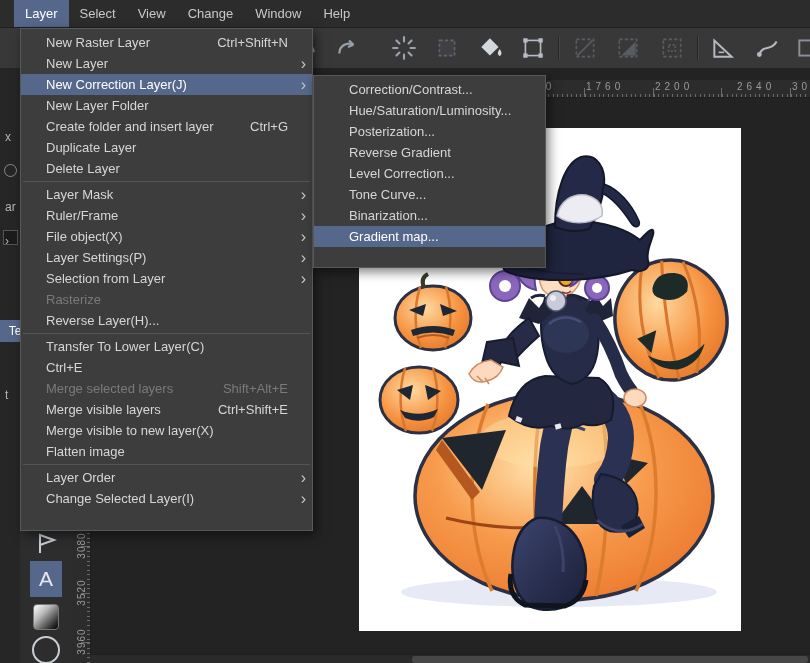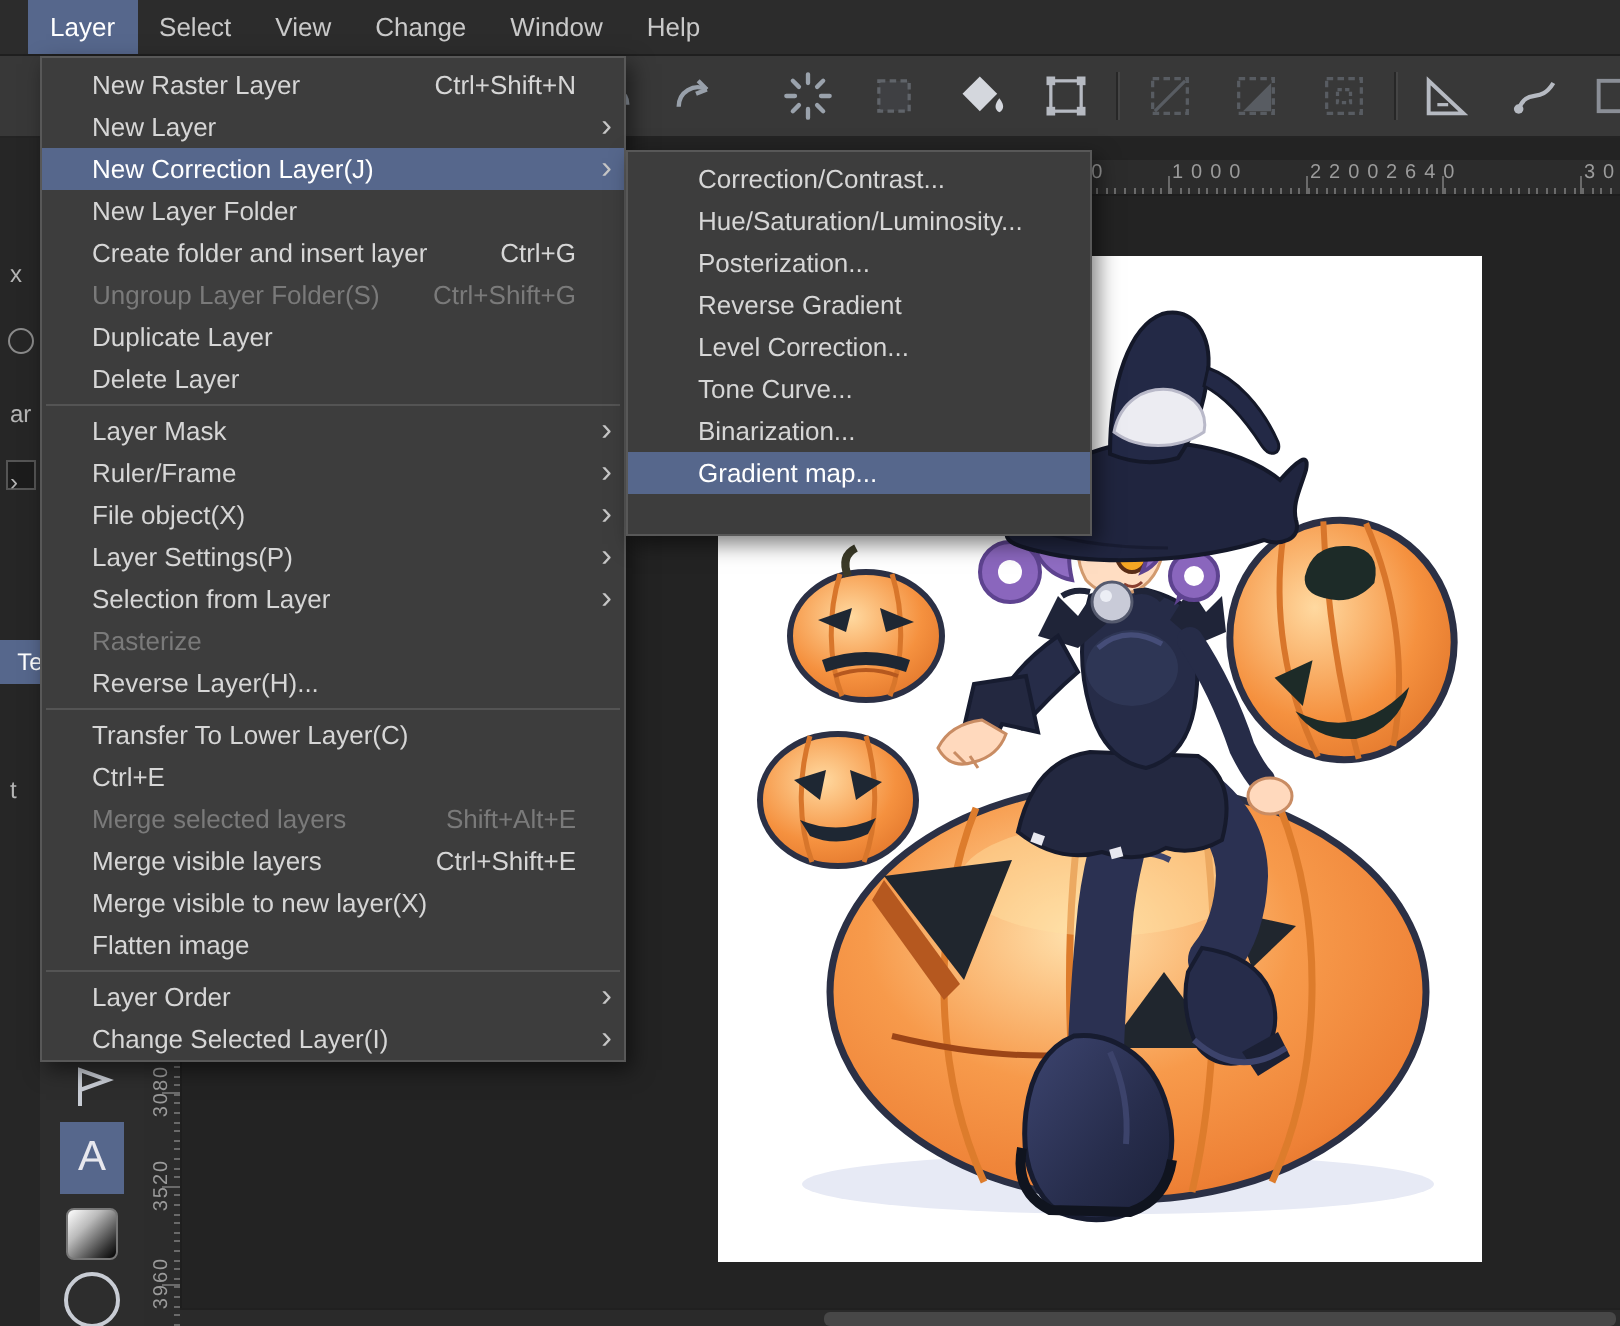--- a/index.html
+++ b/index.html
@@ -311,25 +311,25 @@
         <span class="vtick" style="top: 542.8px; width: 3px;"></span>
         <span class="vtick" style="top: 547.4px; width: 3px;"></span>
         <span class="vtick" style="top: 552px; width: 3px;"></span>
         <span class="vtick" style="top: 556.6px; width: 3px;"></span>
         <span class="vtick" style="top: 561.2px; width: 3px;"></span>
         <span class="vtick" style="top: 565.8px; width: 3px;"></span>
       </div>
     <div class="h-ruler" id="h-ruler">
         <span class="hr-num" style="left: 427px;">1320</span>
         <span class="htick" style="left: 425px; height: 9px;"></span>
-        <span class="hr-num" style="left: 496px;">1000</span>
+        <span class="hr-num" style="left: 496px;">1760</span>
         <span class="htick" style="left: 494px; height: 9px;"></span>
         <span class="hr-num" style="left: 565px;">2200</span>
         <span class="htick" style="left: 563px; height: 9px;"></span>
-        <span class="hr-num" style="left: 603px;">2640</span>
+        <span class="hr-num" style="left: 647px;">2640</span>
         <span class="htick" style="left: 631px; height: 9px;"></span>
         <span class="hr-num" style="left: 702px;">3080</span>
         <span class="htick" style="left: 700px; height: 9px;"></span>
         <span class="htick" style="left: 0px; height: 3px;"></span>
         <span class="htick" style="left: 4.583px; height: 3px;"></span>
         <span class="htick" style="left: 9.166px; height: 3px;"></span>
         <span class="htick" style="left: 13.749px; height: 3px;"></span>
         <span class="htick" style="left: 18.332px; height: 3px;"></span>
         <span class="htick" style="left: 22.915px; height: 3px;"></span>
         <span class="htick" style="left: 27.498px; height: 3px;"></span>
@@ -618,25 +618,20 @@
       <div class="mi">
     <span class="mi-label">New Layer Folder</span>
     <span class="mi-short"></span>
     <span class="mi-arrow"></span>
   </div>
       <div class="mi">
     <span class="mi-label">Create folder and insert layer</span>
     <span class="mi-short">Ctrl+G</span>
     <span class="mi-arrow"></span>
   </div>
-      <div class="mi disabled">
-    <span class="mi-label">Ungroup Layer Folder(S)</span>
-    <span class="mi-short">Ctrl+Shift+G</span>
-    <span class="mi-arrow"></span>
-  </div>
       <div class="mi">
     <span class="mi-label">Duplicate Layer</span>
     <span class="mi-short"></span>
     <span class="mi-arrow"></span>
   </div>
       <div class="mi">
     <span class="mi-label">Delete Layer</span>
     <span class="mi-short"></span>
     <span class="mi-arrow"></span>
   </div>

